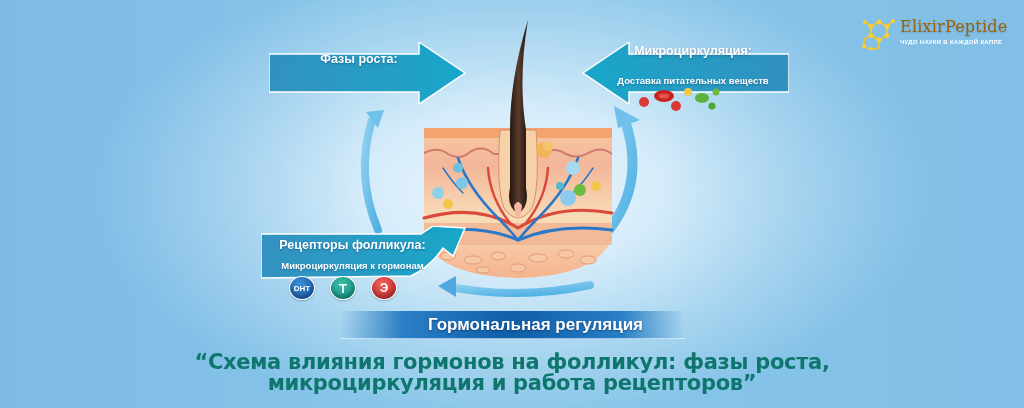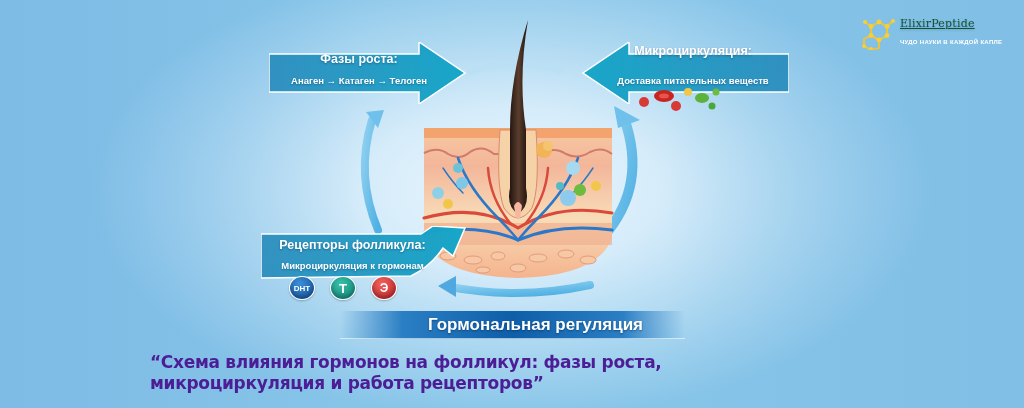--- a/index.html
+++ b/index.html
@@ -13,22 +13,22 @@
     position: absolute; inset: 0;
     background: linear-gradient(90deg, rgba(110,170,225,0.35) 0%, rgba(255,255,255,0) 35%, rgba(255,255,255,0) 65%, rgba(120,180,225,0.35) 100%);
     pointer-events: none;
   }
 
   
   .logo { position: absolute; left: 862px; top: 14px; width: 160px; height: 40px; }
   .logo svg { position: absolute; left: 0; top: 2px; }
   .logo-title {
     position: absolute; left: 38px; top: 3px;
-    font-family: "DejaVu Serif", serif; font-size: 11px; color: #14532d;
-    letter-spacing: 0.2px; text-shadow: 0 1px 2px rgba(0,60,120,0.25); text-decoration: underline;
+    font-family: "DejaVu Serif", serif; font-size: 16px; color: #a16207;
+    letter-spacing: 0.2px; text-shadow: 0 1px 2px rgba(0,60,120,0.25);
   }
   .logo-tagline {
     position: absolute; left: 38px; top: 25px;
     font-size: 6px; font-weight: bold; color: #ffffff; letter-spacing: 0.3px;
   }
 
   
   .banner { position: absolute; margin-left: 11px; }
   .banner svg { position: absolute; left: 0; top: 0; }
   .banner .b-title, .banner .b-sub {
@@ -79,22 +79,22 @@
     display: flex; align-items: center; justify-content: center;
     border-bottom: 1px solid rgba(255,255,255,0.6);
   }
   .reg-bar span {
     color: #fff; font-weight: bold; font-size: 17px; text-shadow: 0 1px 2px rgba(0,30,70,0.5); padding-left: 46px;
   }
 
   
   .caption {
     position: absolute; left: 150px; width: 724px; top: 352px;
-    color: #4c1d95; font-weight: 900;
-    font-family: "DejaVu Sans", sans-serif; font-size: 17px; line-height: 21px;
+    text-align: center; color: #0f766e; font-weight: 900;
+    font-family: "DejaVu Sans", sans-serif; font-size: 21px; line-height: 21px;
     letter-spacing: -0.3px;
   }
 </style>
 </head>
 <body>
 
 <div class="bg-tone"></div>
 
 <svg class="ring" width="1024" height="408">
   <defs>
@@ -184,21 +184,20 @@
   <svg width="200" height="62">
     <defs>
       <linearGradient id="bg1" x1="0" y1="0" x2="1" y2="0">
         <stop offset="0" stop-color="#1f86b8" stop-opacity="0.85"></stop>
         <stop offset="1" stop-color="#17a7c9"></stop>
       </linearGradient>
     </defs>
     <path d="M0 12 L150 12 L150 0 L196 31 L150 62 L150 50 L0 50 Z" fill="url(#bg1)" stroke="#ffffff" stroke-width="1.5"></path>
   </svg>
   <div class="b-title">Фазы роста:</div>
-  <div class="b-sub">Анаген → Катаген → Телоген</div>
 </div>
 
 <div class="banner" id="banner-micro">
   <svg width="210" height="62">
     <defs>
       <linearGradient id="bg2" x1="1" y1="0" x2="0" y2="0">
         <stop offset="0" stop-color="#1f86b8" stop-opacity="0.85"></stop>
         <stop offset="1" stop-color="#17a7c9"></stop>
       </linearGradient>
     </defs>

